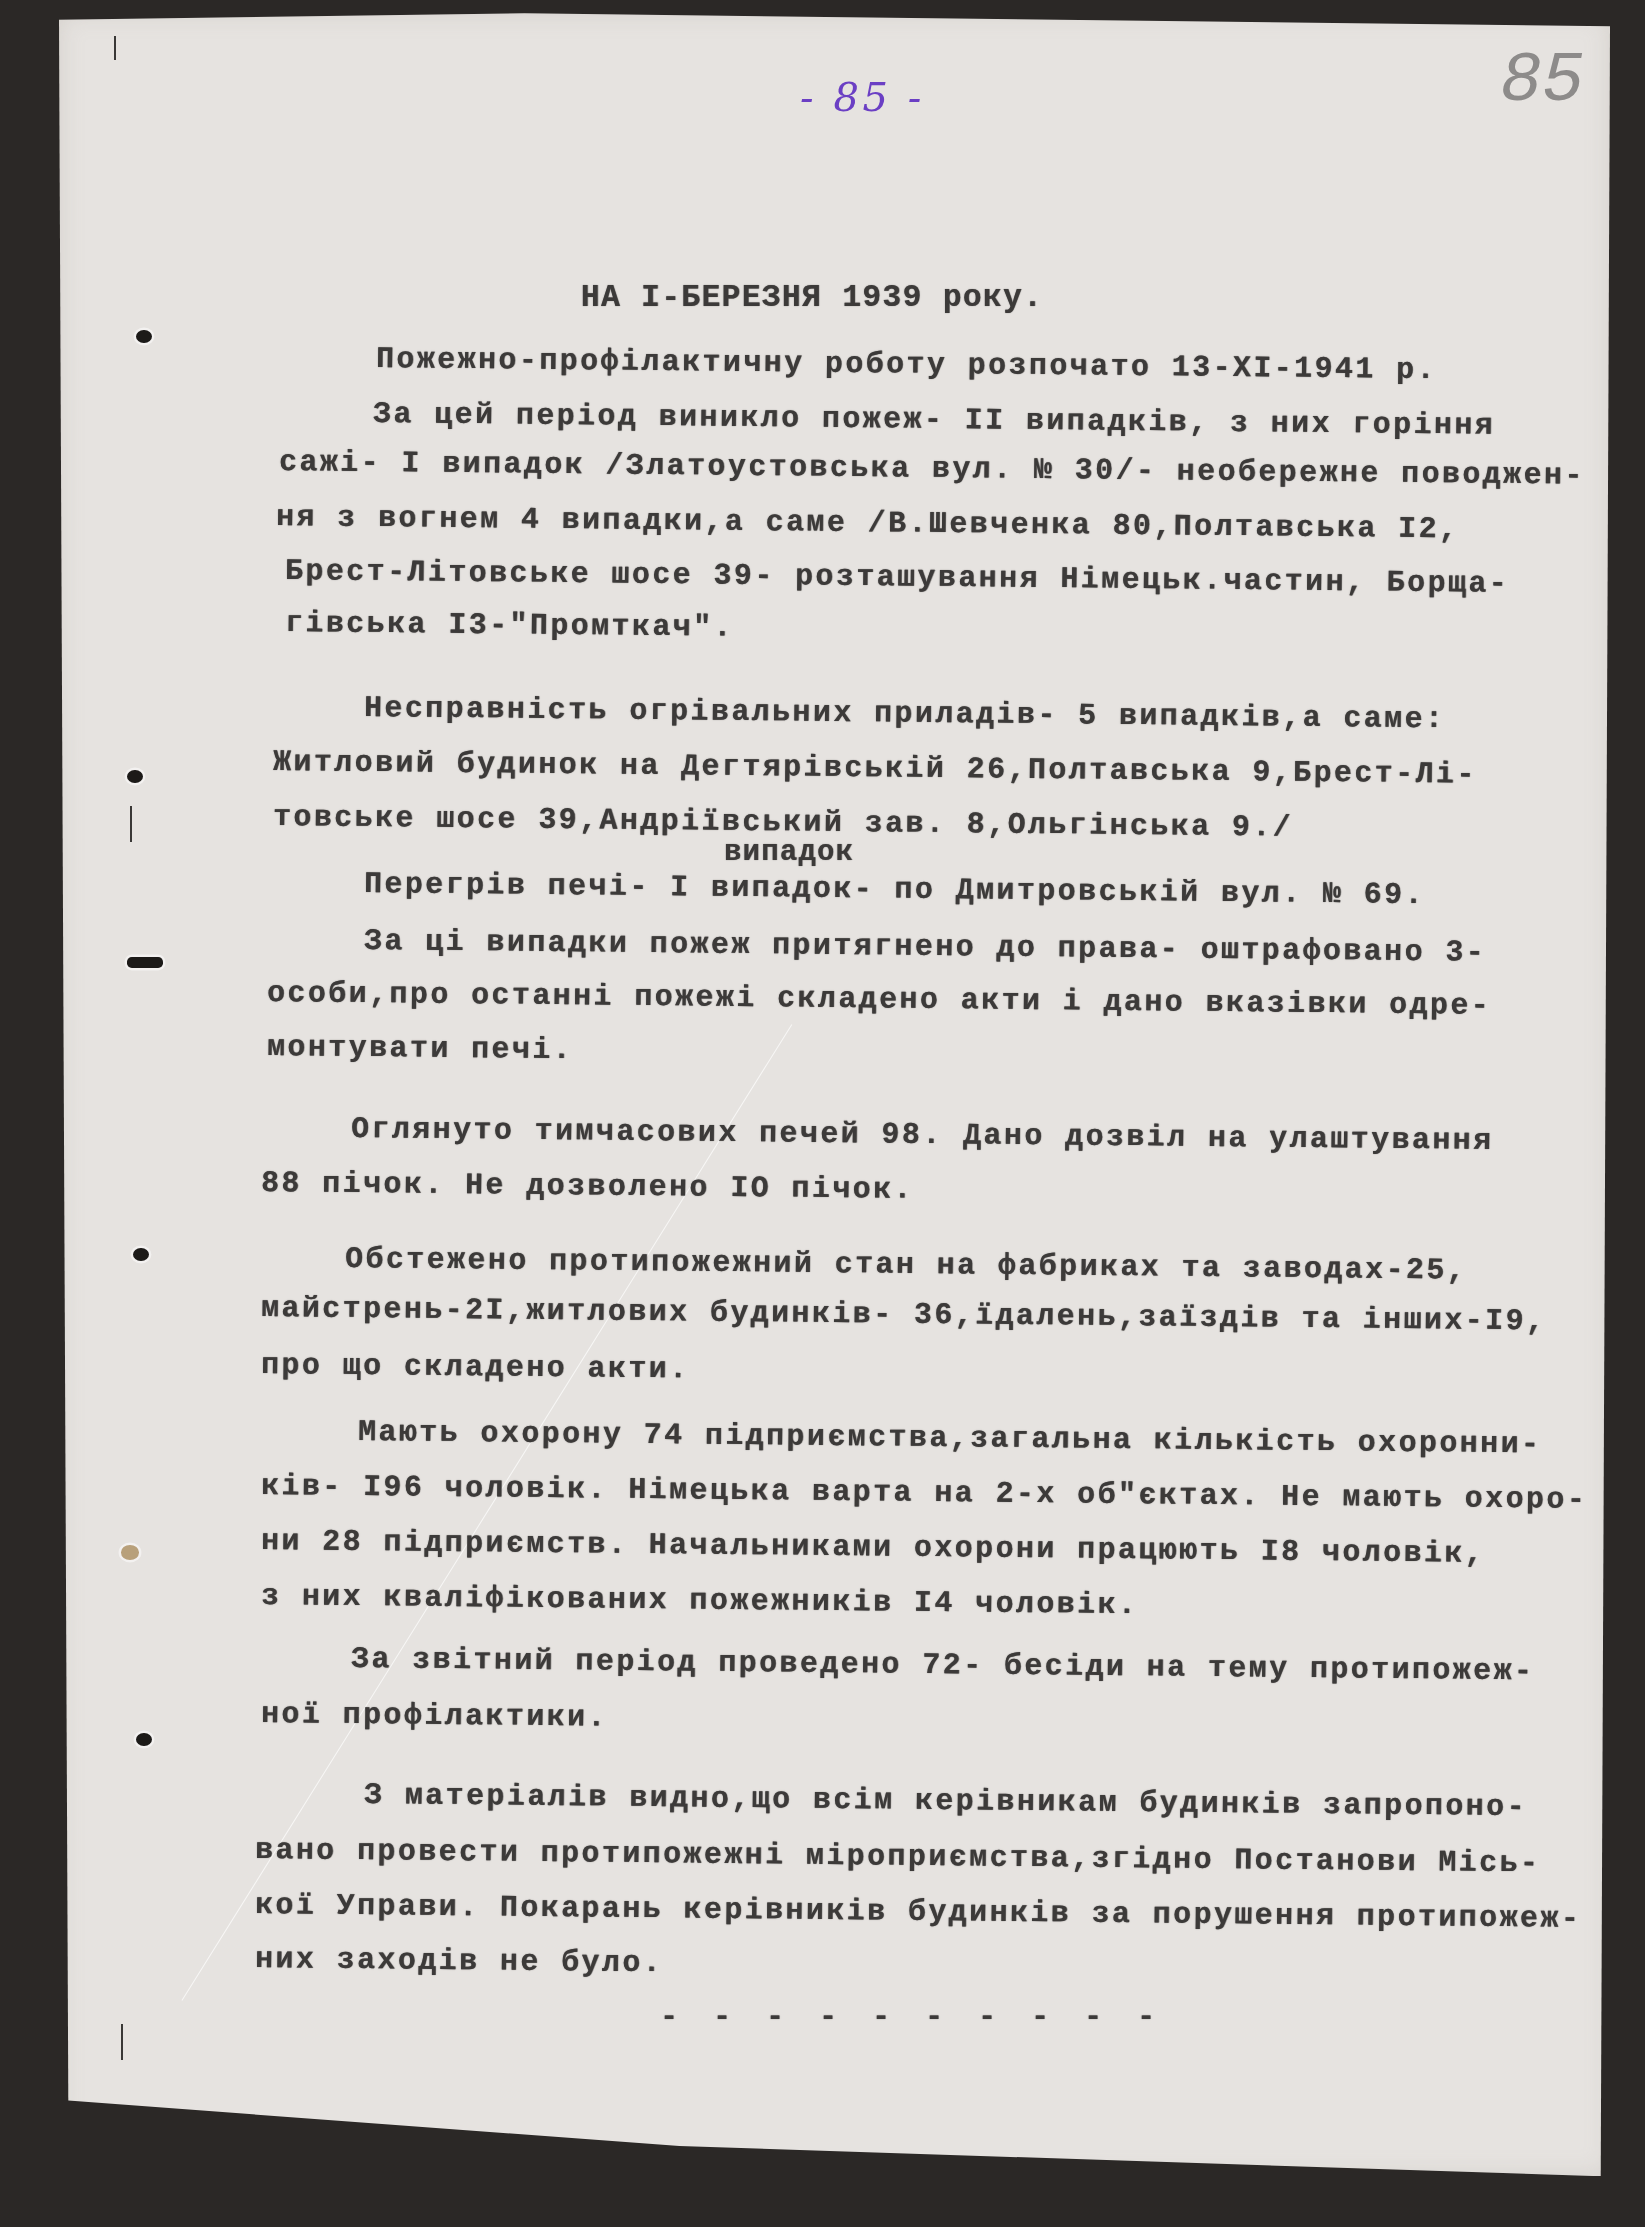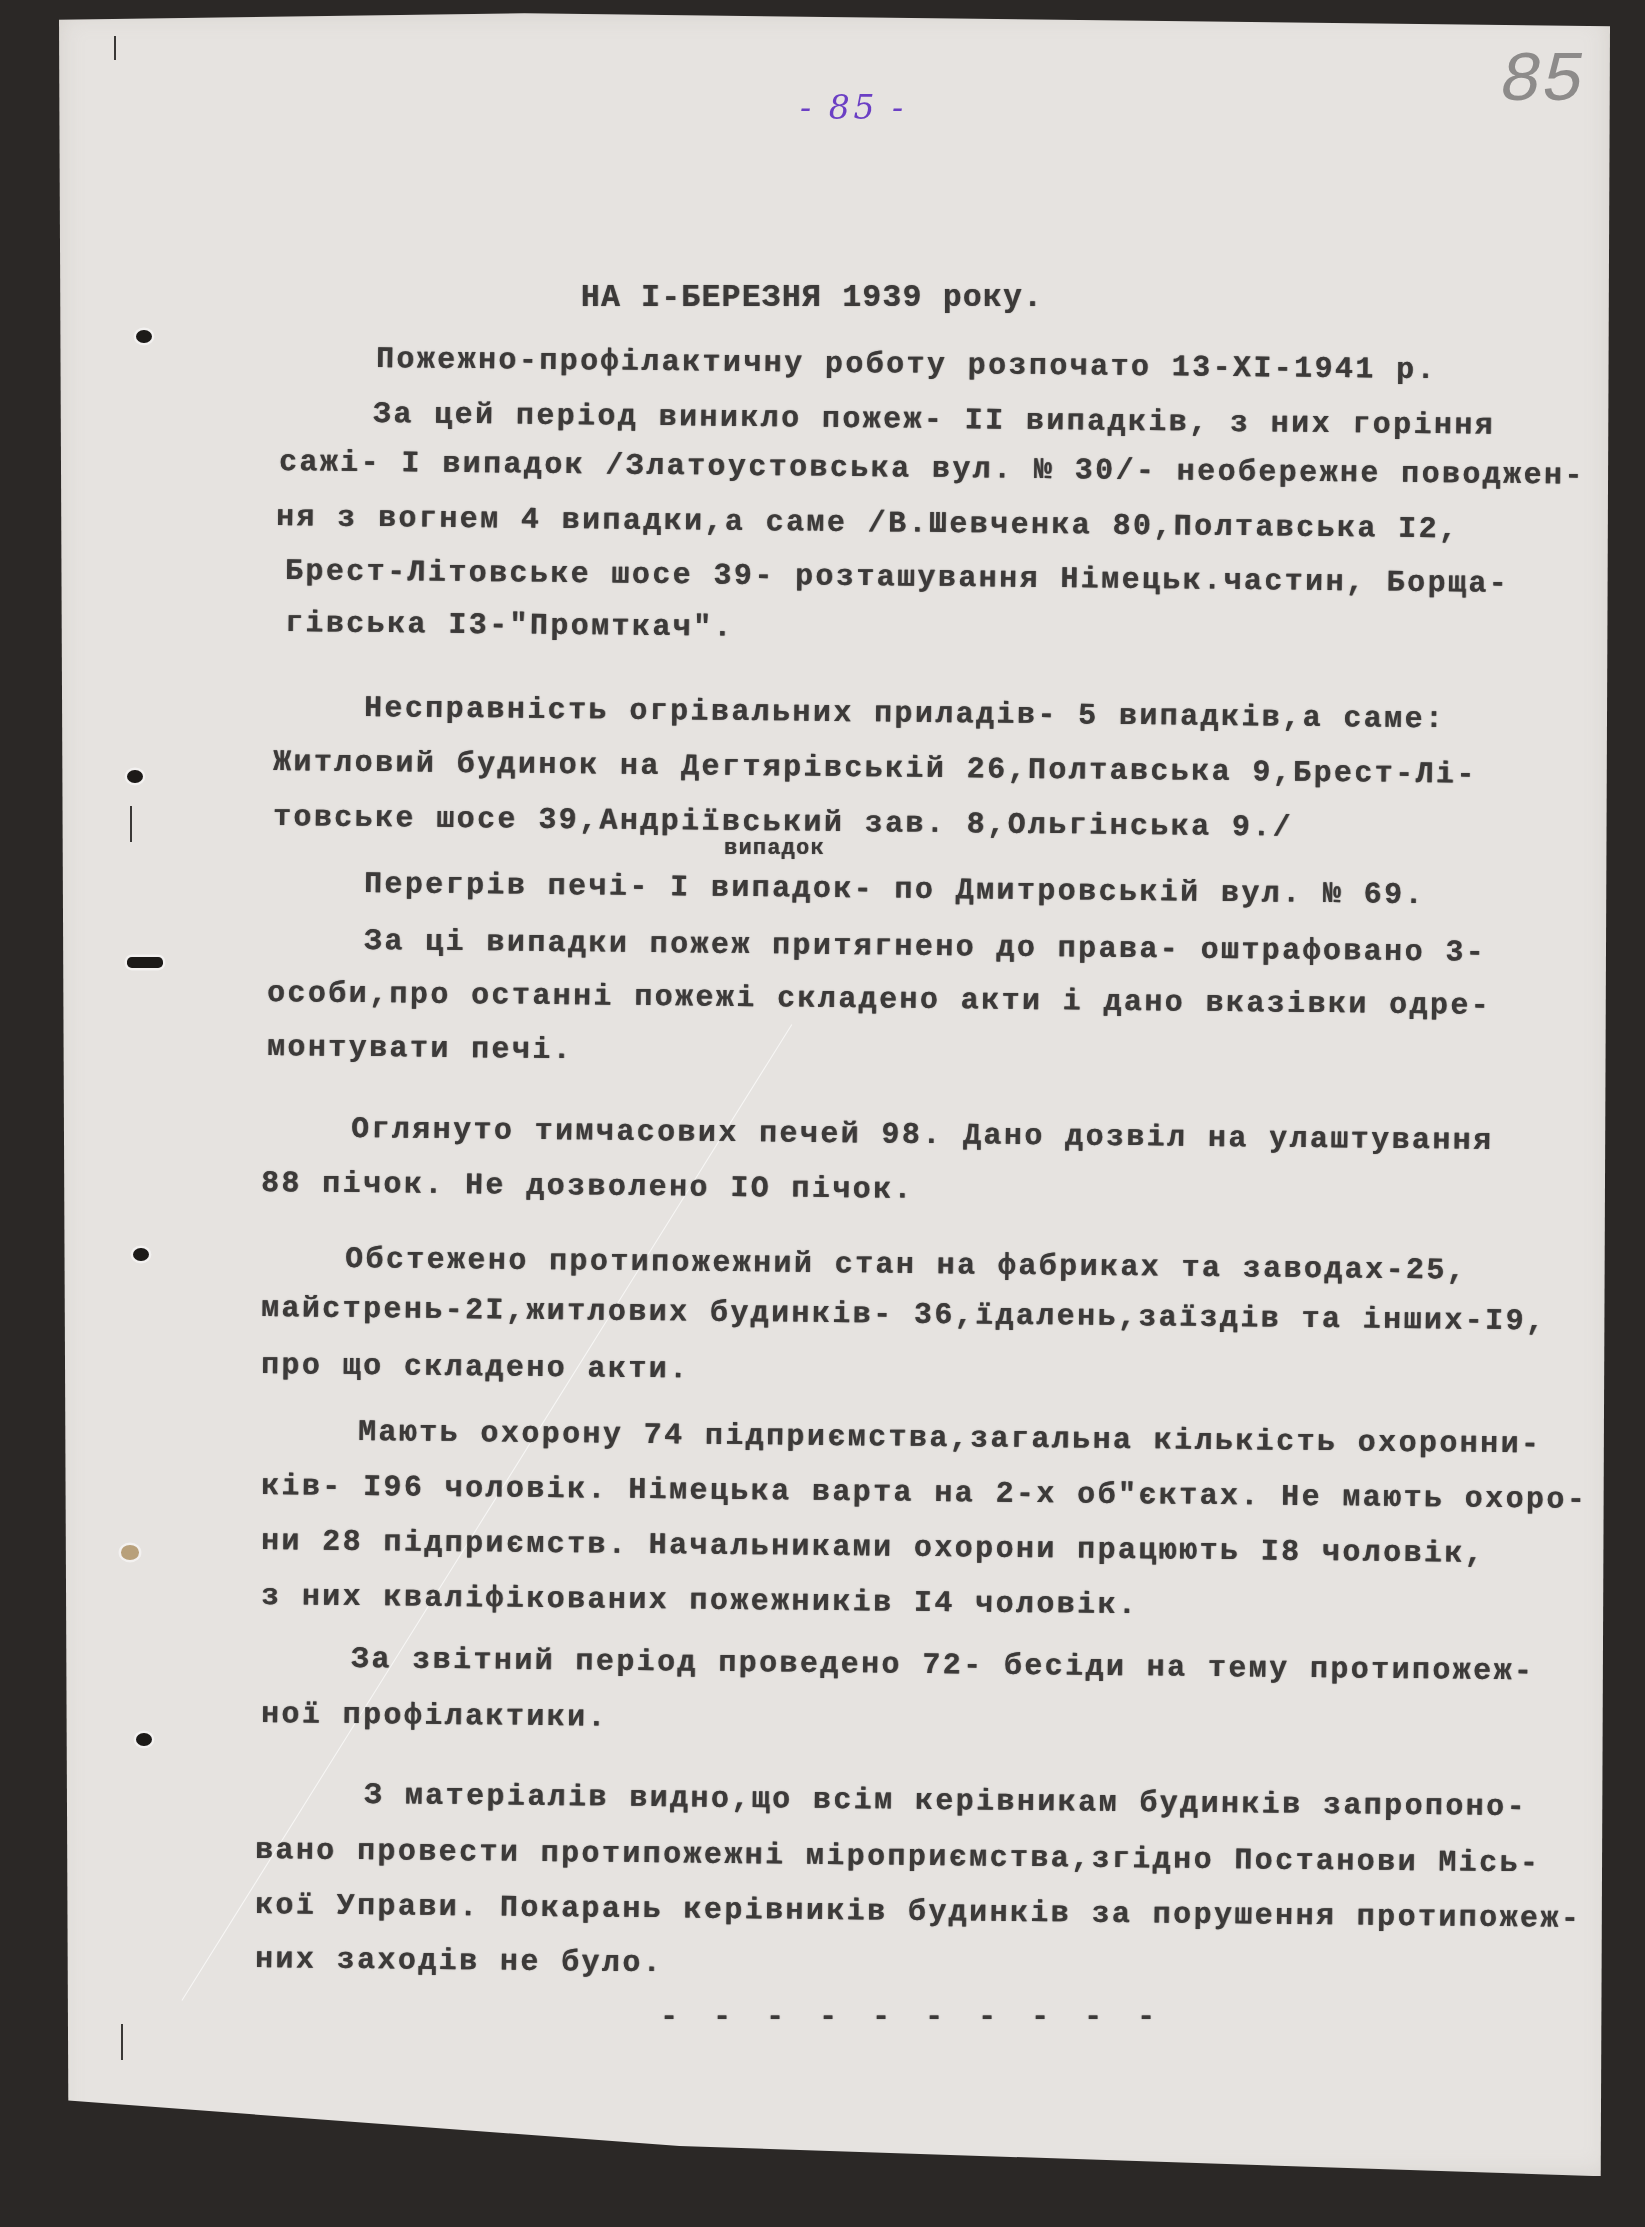--- a/index.html
+++ b/index.html
@@ -25,23 +25,23 @@
   .hole {
     position: absolute; width: 15.8px; height: 13.3px;
     background: #1c1a18; border-radius: 50%;
     box-shadow: 0 0 0 2.4px rgba(255,255,255,0.5);
   }
   .tick {
     position: absolute; width: 2.4px; height: 24px;
     background: #3a3836;
   }
   .stamp {
-    position: absolute; left: 800px; top: 88px;
+    position: absolute; left: 800px; top: 74px;
     font-family: "DejaVu Serif", serif; font-style: italic;
-    font-size: 33px; color: #6b3fc4; letter-spacing: 3.6px;
+    font-size: 40px; color: #6b3fc4; letter-spacing: 3.6px;
   }
   .pencil-num {
     position: absolute; left: 1500px; top: 42px;
     font-family: Liberation Mono, monospace; font-style: italic;
     font-size: 70px; color: #8d8b8a; font-weight: 300;
   }
   .typed {
     font-family: "Liberation Mono", "DejaVu Sans Mono", monospace;
     color: #3c3a39;
     font-weight: bold;
@@ -53,21 +53,21 @@
     left: 394px; top: 200px;
     font-size: 31.5px; line-height: 39px;
     text-align: center; width: 836px;
     letter-spacing: 1.2px;
   }
   .body-line {
     font-size: 30px; letter-spacing: 2.4px;
     transform-origin: left center;
   }
   .insert {
-    font-size: 22px; letter-spacing: 1.2px; text-align: center;
+    font-size: 29px; letter-spacing: 1.2px; text-align: center;
   }
   .dashes {
     font-size: 30px; letter-spacing: 8.5px;
   }
 </style>
 </head>
 <body>
 
 <div class="paper"></div>
 <div class="fold"></div>

